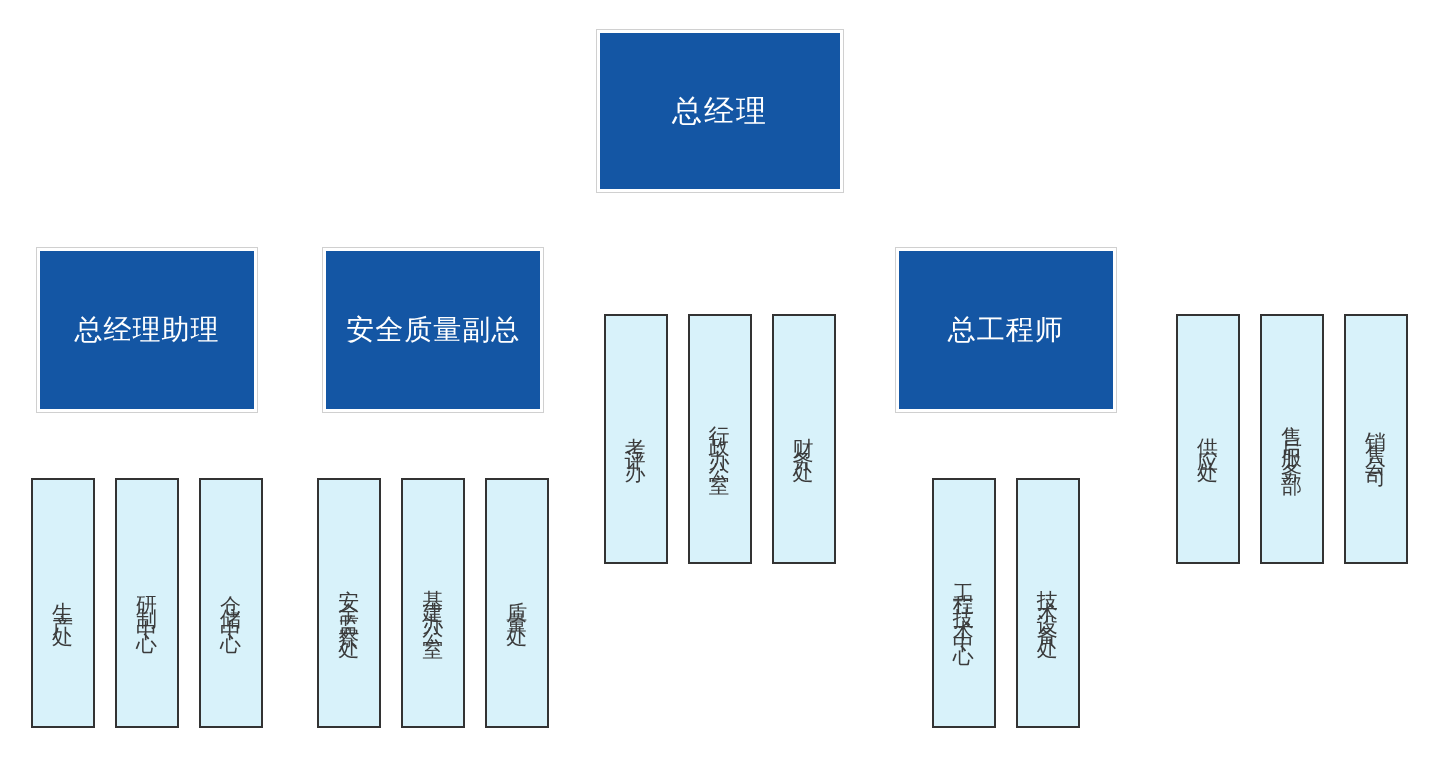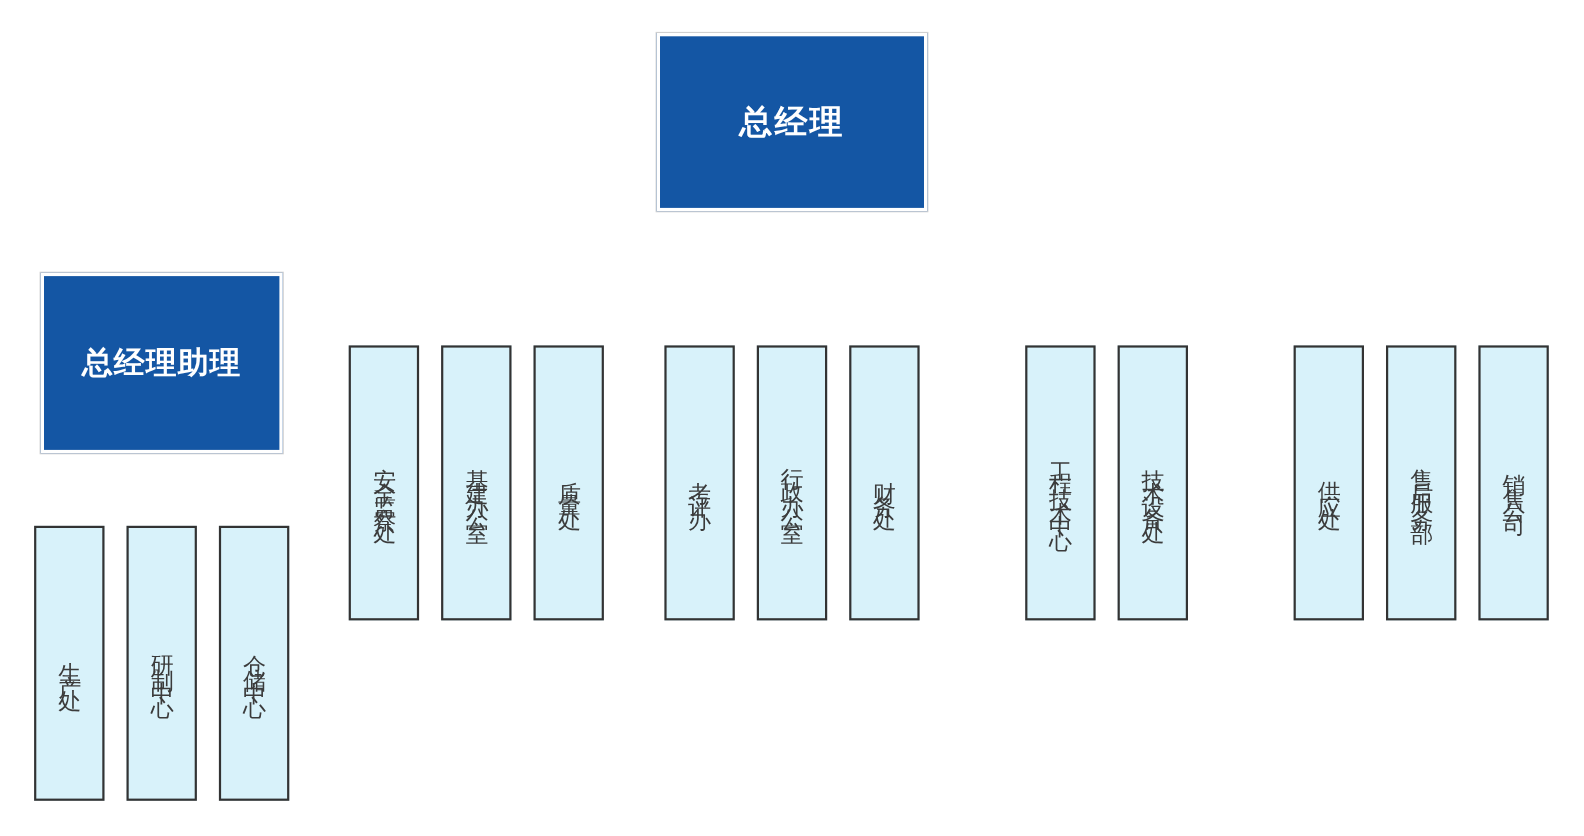--- a/index.html
+++ b/index.html
@@ -20,21 +20,21 @@
     display: flex;
     justify-content: center;
     padding-top: 30px;
   }
   .blue-box {
     box-sizing: border-box;
     background: var(--level-box-bg, #1456a4);
     border: 3px solid #ffffff;
     box-shadow: 0 0 0 1px var(--level-box-outline, #d0d0d0);
     color: var(--level-box-text, #ffffff);
-    font-weight: bold;
+    font-weight: normal;
     display: flex;
     align-items: center;
     justify-content: center;
     text-align: center;
   }
   .root-box {
     width: 246px;
     height: 162px;
     font-size: 30px;
     letter-spacing: 2px;
@@ -96,36 +96,38 @@
     <div class="branch">
       <div class="blue-box branch-box">总经理助理</div>
       <div class="children">
         <div class="dept-box">生产处</div>
         <div class="dept-box">研制中心</div>
         <div class="dept-box">仓储中心</div>
       </div>
     </div>
 
     <div class="branch">
+      <div class="blue-box branch-box">安全质量副总</div>
       <div class="children">
         <div class="dept-box">安全监察处</div>
         <div class="dept-box">基建办公室</div>
         <div class="dept-box">质量处</div>
       </div>
     </div>
 
     <div class="branch">
       <div class="children">
         <div class="dept-box">考评办</div>
         <div class="dept-box">行政办公室</div>
         <div class="dept-box">财务处</div>
       </div>
     </div>
 
     <div class="branch">
+      <div class="blue-box branch-box">总工程师</div>
       <div class="children">
         <div class="dept-box">工程技术中心</div>
         <div class="dept-box">技术设备处</div>
       </div>
     </div>
 
     <div class="branch">
       <div class="children">
         <div class="dept-box">供应处</div>
         <div class="dept-box">售后服务部</div>

